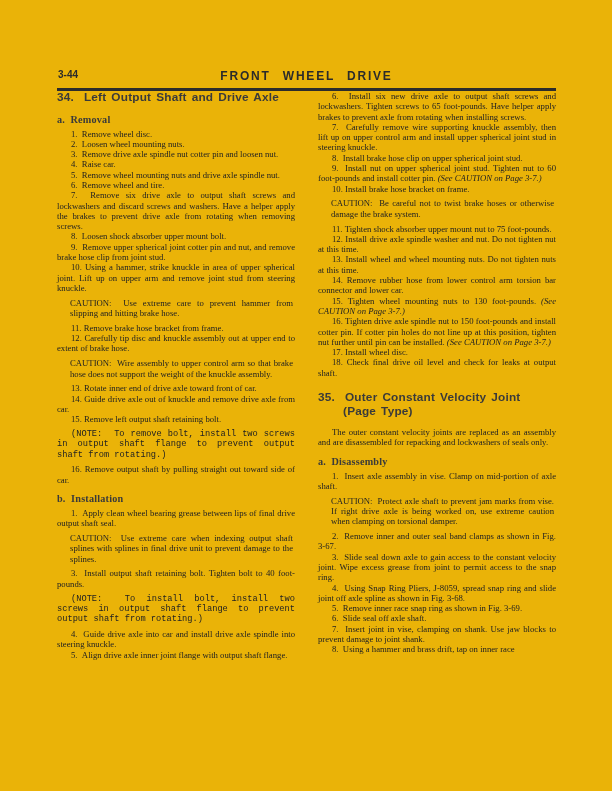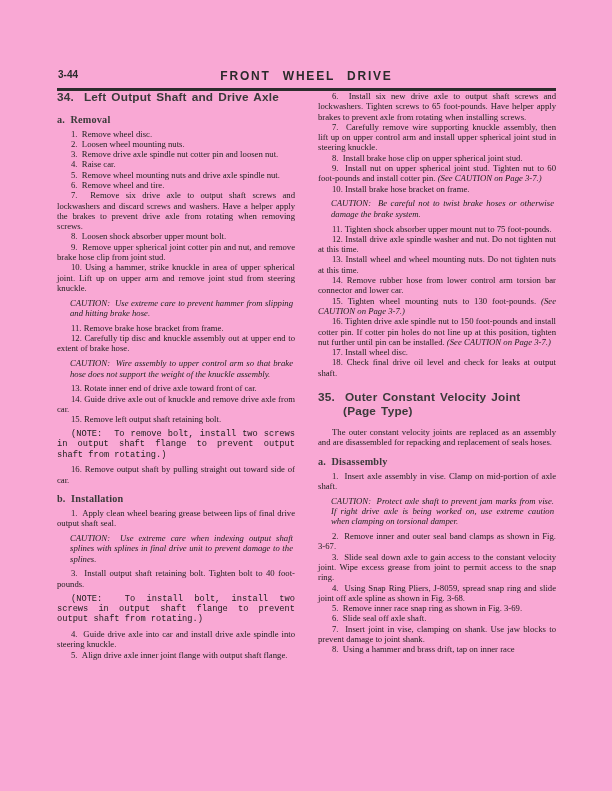--- a/index.html
+++ b/index.html
@@ -4,21 +4,21 @@
 <style>
   html,body{margin:0;padding:0;}
   body{
     width:612px;height:791px;
     background:#fbfbf8;
     font-family:"Liberation Serif",serif;
     color:#222;
     position:relative;
     overflow:hidden;
   }
-  .page{position:absolute;left:0;top:0;width:612px;height:791px;background:#f9a8d4;}
+  .page{position:absolute;left:0;top:0;width:612px;height:791px;background:#eab308;}
   .content{position:absolute;left:57px;top:69px;width:499px;}
   .hdr{position:relative;height:15px;}
   .pageno{
     position:absolute;left:1px;top:0;
     font-family:"Liberation Sans",sans-serif;font-weight:bold;font-size:10px;color:#2b2b2b;
   }
   .htitle{
     position:absolute;left:0;right:0;top:0;text-align:center;
     font-family:"Liberation Sans",sans-serif;font-weight:bold;font-size:12px;
     letter-spacing:1.8px;word-spacing:7px;color:#2b2b2b;
@@ -34,21 +34,21 @@
   .col .h2:not(:first-child){margin-top:13px;}
   .h2-cont{margin-left:25px;}
   .h3{
     font-family:Liberation Serif, serif;font-weight:bold;
     font-size:10.2px;line-height:12px;letter-spacing:0.2px;
     color:#3a3a3a;margin:8px 0 3px 0;text-align:left;
   }
   p{margin:0;}
   p.step,p.para{text-indent:14px;}
   p.note{text-indent:14px;margin:4.5px 0;font-family:Liberation Mono, monospace;}
-  p.caution{font-style:italic;margin:4.5px 0;padding-left:13px;margin-right:2px;}
+  p.caution{margin:4.5px 0;padding-left:13px;margin-right:2px;}
   .ref{font-style:italic;}
 </style>
 </head>
 <body>
 
 <div class="page">
   <div class="content">
     <div class="hdr">
       <span class="pageno">3-44</span>
       <span class="htitle">FRONT WHEEL DRIVE</span>
@@ -94,21 +94,21 @@
           <p class="caution">CAUTION:&nbsp;&nbsp;Be careful not to twist brake hoses or otherwise damage the brake system.</p>
           <p class="step">11.&nbsp;Tighten shock absorber upper mount nut to 75 foot-pounds.</p>
           <p class="step">12.&nbsp;Install drive axle spindle washer and nut. Do not tighten nut at this time.</p>
           <p class="step">13.&nbsp;Install wheel and wheel mounting nuts. Do not tighten nuts at this time.</p>
           <p class="step">14.&nbsp;Remove rubber hose from lower control arm torsion bar connector and lower car.</p>
           <p class="step">15.&nbsp;Tighten wheel mounting nuts to 130 foot-pounds. <em class="ref">(See CAUTION on Page 3-7.)</em></p>
           <p class="step">16.&nbsp;Tighten drive axle spindle nut to 150 foot-pounds and install cotter pin. If cotter pin holes do not line up at this position, tighten nut further until pin can be installed. <em class="ref">(See CAUTION on Page 3-7.)</em></p>
           <p class="step">17.&nbsp;Install wheel disc.</p>
           <p class="step">18.&nbsp;Check final drive oil level and check for leaks at output shaft.</p>
           <h2 class="h2">35.&nbsp;&nbsp;Outer Constant Velocity Joint<br><span class="h2-cont">(Page Type)</span></h2>
-          <p class="para">The outer constant velocity joints are replaced as an assembly and are disassembled for repacking and replacement of seals hoses.</p>
+          <p class="para">The outer constant velocity joints are replaced as an assembly and are disassembled for repacking and lockwashers of seals only.</p>
           <h3 class="h3">a.&nbsp;&nbsp;Disassembly</h3>
           <p class="step">1.&nbsp;&nbsp;Insert axle assembly in vise. Clamp on mid-portion of axle shaft.</p>
           <p class="caution">CAUTION:&nbsp;&nbsp;Protect axle shaft to prevent jam marks from vise. If right drive axle is being worked on, use extreme caution when clamping on torsional damper.</p>
           <p class="step">2.&nbsp;&nbsp;Remove inner and outer seal band clamps as shown in Fig. 3-67.</p>
           <p class="step">3.&nbsp;&nbsp;Slide seal down axle to gain access to the constant velocity joint. Wipe excess grease from joint to permit access to the snap ring.</p>
           <p class="step">4.&nbsp;&nbsp;Using Snap Ring Pliers, J-8059, spread snap ring and slide joint off axle spline as shown in Fig. 3-68.</p>
           <p class="step">5.&nbsp;&nbsp;Remove inner race snap ring as shown in Fig. 3-69.</p>
           <p class="step">6.&nbsp;&nbsp;Slide seal off axle shaft.</p>
           <p class="step">7.&nbsp;&nbsp;Insert joint in vise, clamping on shank. Use jaw blocks to prevent damage to joint shank.</p>
           <p class="step">8.&nbsp;&nbsp;Using a hammer and brass drift, tap on inner race</p>

